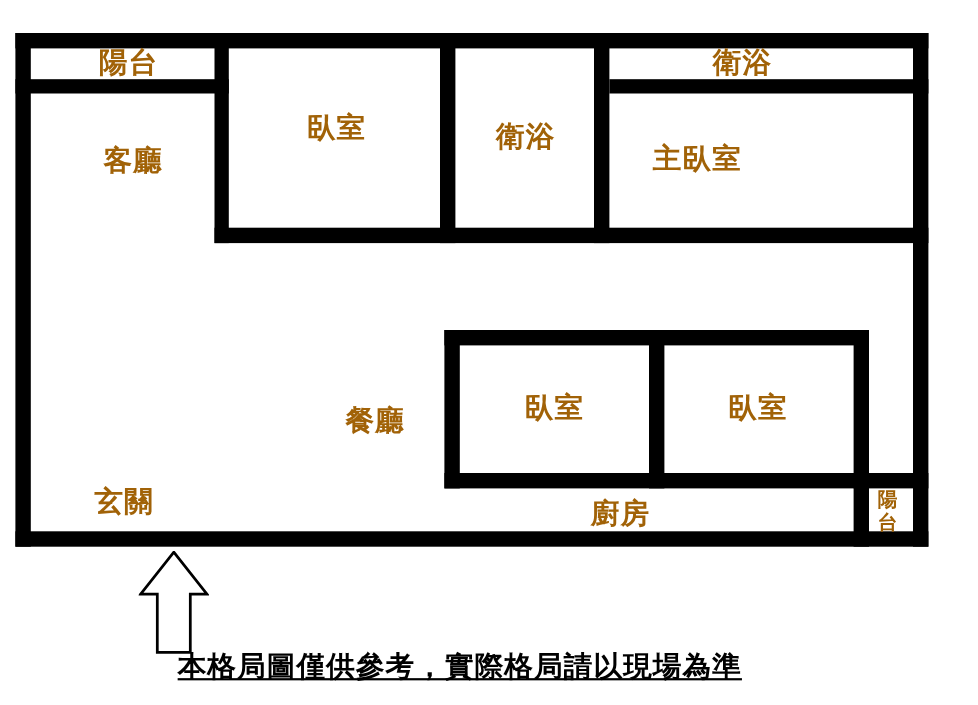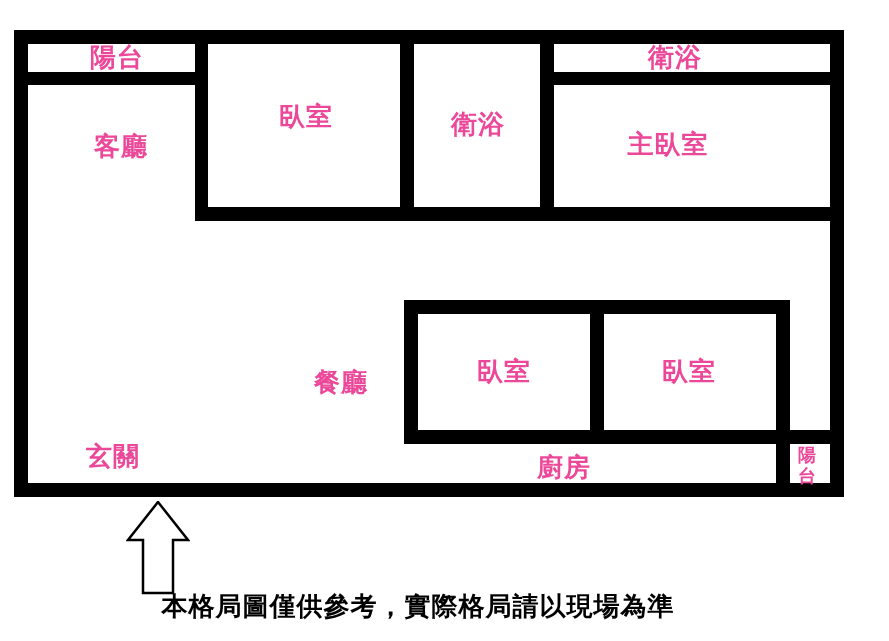--- a/index.html
+++ b/index.html
@@ -12,40 +12,41 @@
   }
   .wall{
     position:absolute;
     background:#000000;
   }
   .room-label{
     position:absolute;
     transform:translate(-50%,-50%);
     font-size:26px;
     font-weight:700;
-    color:#ec4899;
+    color:#a16207;
     white-space:nowrap;
     letter-spacing:1px;
   }
   .room-label.small-vertical{
     font-size:18px;
     letter-spacing:0;
     white-space:normal;
     width:20px;
     line-height:21px;
     text-align:center;
   }
   .note{
     position:absolute;
     transform:translate(-50%,-50%);
     font-size:26px;
     font-weight:700;
     color:#000000;
     white-space:nowrap;
     letter-spacing:1px;
+    text-decoration:underline;
   }
   .arrow{
     position:absolute;
   }
 </style>
 </head>
 <body>
 
 <div class="canvas">
 
@@ -66,21 +67,21 @@
   <div class="wall" style="left:590px;top:300px;width:14px;height:144px;"></div>
   <div class="wall" style="left:776px;top:300px;width:14px;height:144px;"></div>
   <div class="wall" style="left:404px;top:430px;width:440px;height:14px;"></div>
   <div class="wall" style="left:776px;top:430px;width:14px;height:67px;"></div>
 
   <div class="room-label" style="left:117px;top:57px;">陽台</div>
   <div class="room-label" style="left:121px;top:146px;">客廳</div>
   <div class="room-label" style="left:306px;top:116px;">臥室</div>
   <div class="room-label" style="left:478px;top:124px;">衛浴</div>
   <div class="room-label" style="left:675px;top:57px;">衛浴</div>
-  <div class="room-label" style="left:668px;top:144px;font-family:Liberation Serif, serif;">主臥室</div>
+  <div class="room-label" style="left:634px;top:144px;font-family:Liberation Serif, serif;">主臥室</div>
   <div class="room-label" style="left:341px;top:382px;font-family:Liberation Mono, monospace;">餐廳</div>
   <div class="room-label" style="left:504px;top:371px;">臥室</div>
   <div class="room-label" style="left:689px;top:371px;">臥室</div>
   <div class="room-label" style="left:113px;top:456px;">玄關</div>
   <div class="room-label" style="left:564px;top:467px;">廚房</div>
   <div class="room-label small-vertical" style="left:807px;top:465px;">陽台</div>
 
   <svg class="arrow" style="left:126px;top:501px;" width="64" height="94" viewBox="0 0 64 94">
     <polygon points="32,1 62,39 47,39 47,92 17,92 17,39 2,39" fill="#ffffff" stroke="#000000" stroke-width="2.5"></polygon>
   </svg>

